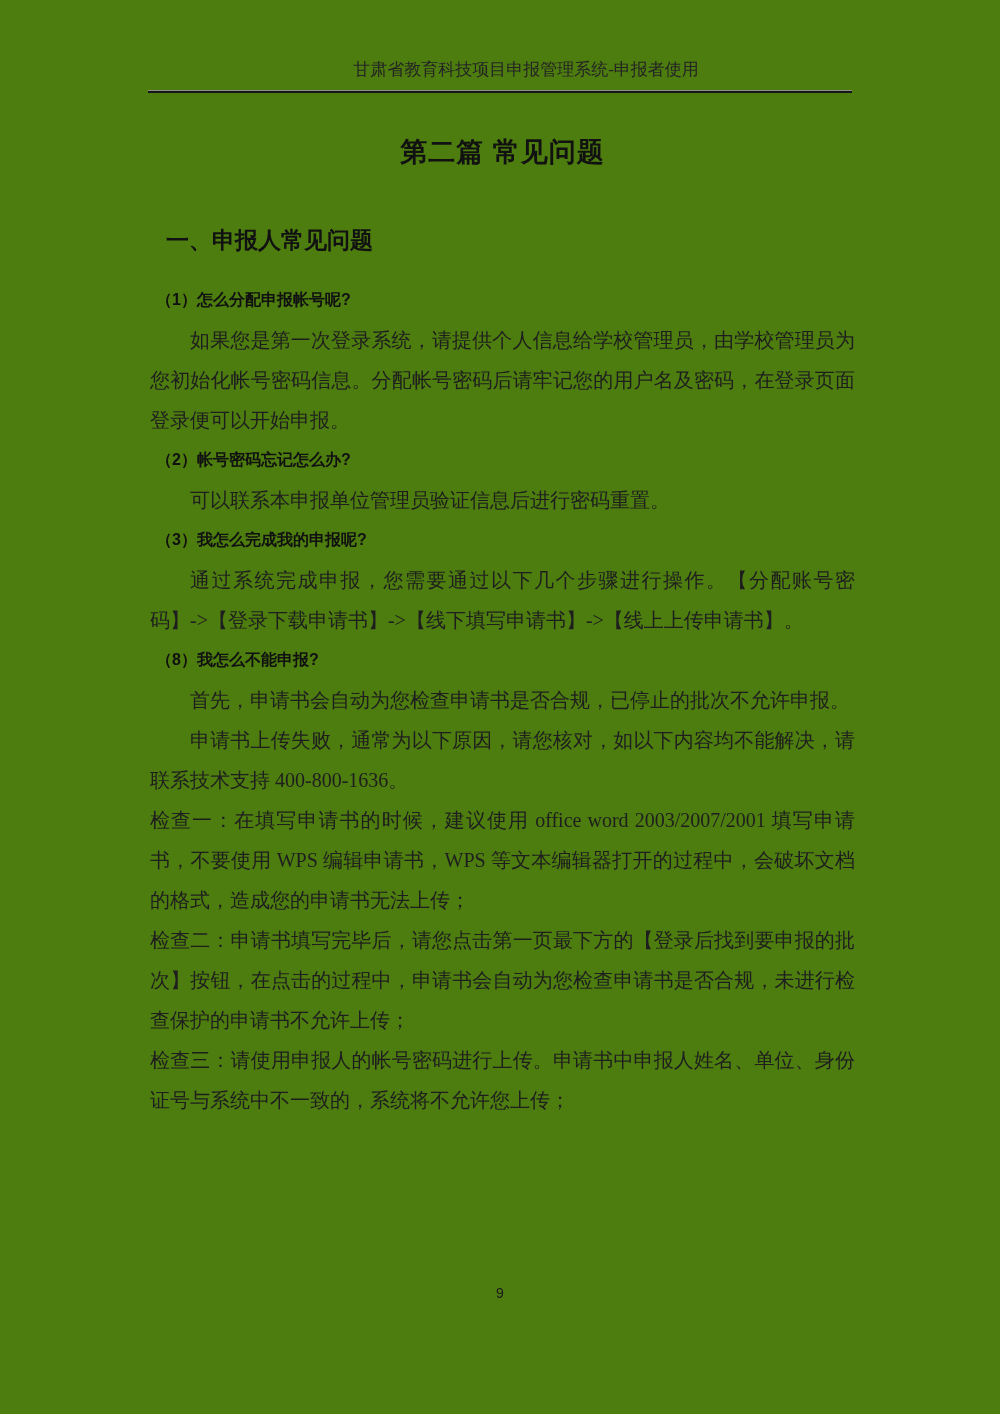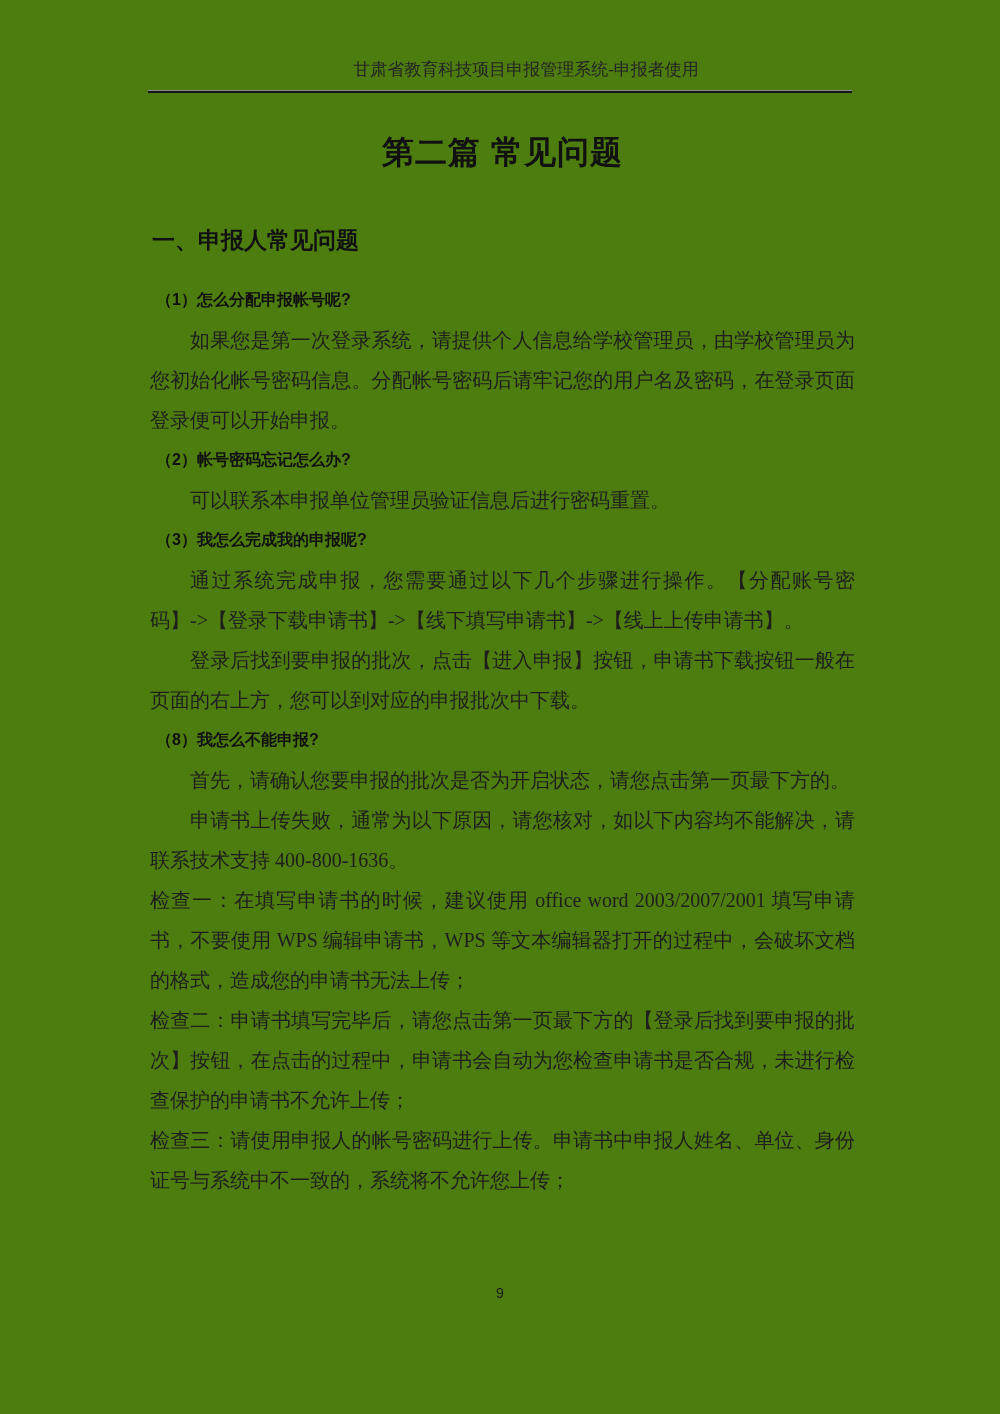--- a/index.html
+++ b/index.html
@@ -32,29 +32,29 @@
     height: 2px;
     background: #161616;
     border-top: 1px solid #8c8c8c;
   }
   .content {
     margin: 0 145px 0 150px;
   }
   .doc-title {
     margin: 42px 0 0 0;
     text-align: center;
-    font-size: 32px;
+    font-size: 27px;
     line-height: 34px;
     font-weight: bold;
     color: #111111;
     font-family: "Liberation Sans", "DejaVu Sans", sans-serif;
     letter-spacing: 1px;
   }
   .section-heading {
-    margin: 55px 0 0 2px;
+    margin: 55px 0 0 16px;
     font-size: 23px;
     line-height: 32px;
     font-weight: bold;
     color: #111111;
     font-family: "Liberation Sans", "DejaVu Sans", sans-serif;
   }
   .faq-body {
     margin-top: 24px;
     font-size: 20px;
     line-height: 40px;
@@ -107,24 +107,23 @@
 
       <h3 class="question">（1）怎么分配申报帐号呢?</h3>
       <p class="para indent">如果您是第一次登录系统，请提供个人信息给学校管理员，由学校管理员为您初始化帐号密码信息。分配帐号密码后请牢记您的用户名及密码，在登录页面登录便可以开始申报。</p>
 
       <h3 class="question">（2）帐号密码忘记怎么办?</h3>
       <p class="para indent">可以联系本申报单位管理员验证信息后进行密码重置。</p>
 
       <h3 class="question">（3）我怎么完成我的申报呢?</h3>
       <p class="para indent">通过系统完成申报，您需要通过以下几个步骤进行操作。【分配账号密码】-&gt;【登录下载申请书】-&gt;【线下填写申请书】-&gt;【线上上传申请书】。</p>
 
-      <p class="para indent">登录后找到要申报的批次，点击【进入申报】按钮，申请书下载按钮一般在页面的右上方，您可以到对应的申报批次中下载。</p>
 
       <h3 class="question">（8）我怎么不能申报?</h3>
-      <p class="para indent">首先，请确认您要申报的批次是否为开启状态，请您点击第一页最下方的。</p>
+      <p class="para indent">首先，申请书会自动为您检查申请书是否合规，已停止的批次不允许申报。</p>
 
       <p class="para indent">申请书上传失败，通常为以下原因，请您核对，如以下内容均不能解决，请联系技术支持 400-800-1636。</p>
 
       <p class="para">检查一：在填写申请书的时候，建议使用 office word 2003/2007/2001 填写申请书，不要使用 WPS 编辑申请书，WPS 等文本编辑器打开的过程中，会破坏文档的格式，造成您的申请书无法上传；</p>
       <p class="para">检查二：申请书填写完毕后，请您点击第一页最下方的【登录后找到要申报的批次】按钮，在点击的过程中，申请书会自动为您检查申请书是否合规，未进行检查保护的申请书不允许上传；</p>
       <p class="para">检查三：请使用申报人的帐号密码进行上传。申请书中申报人姓名、单位、身份证号与系统中不一致的，系统将不允许您上传；</p>
 
     </div>
   </div>
 

